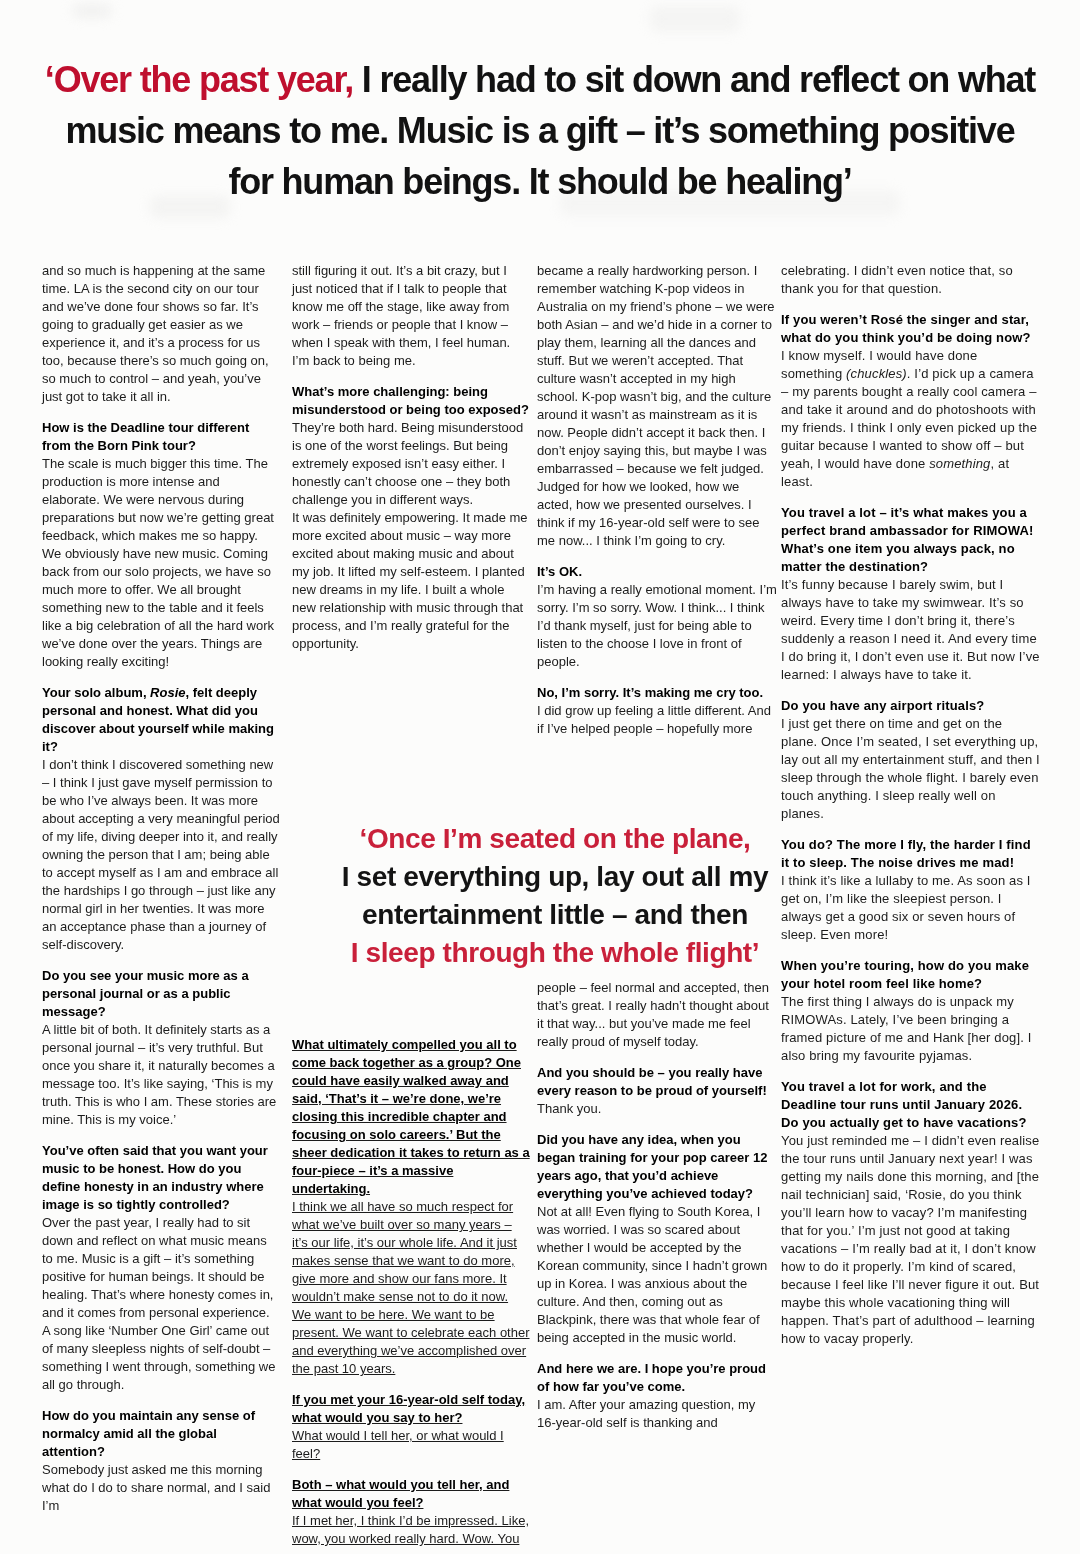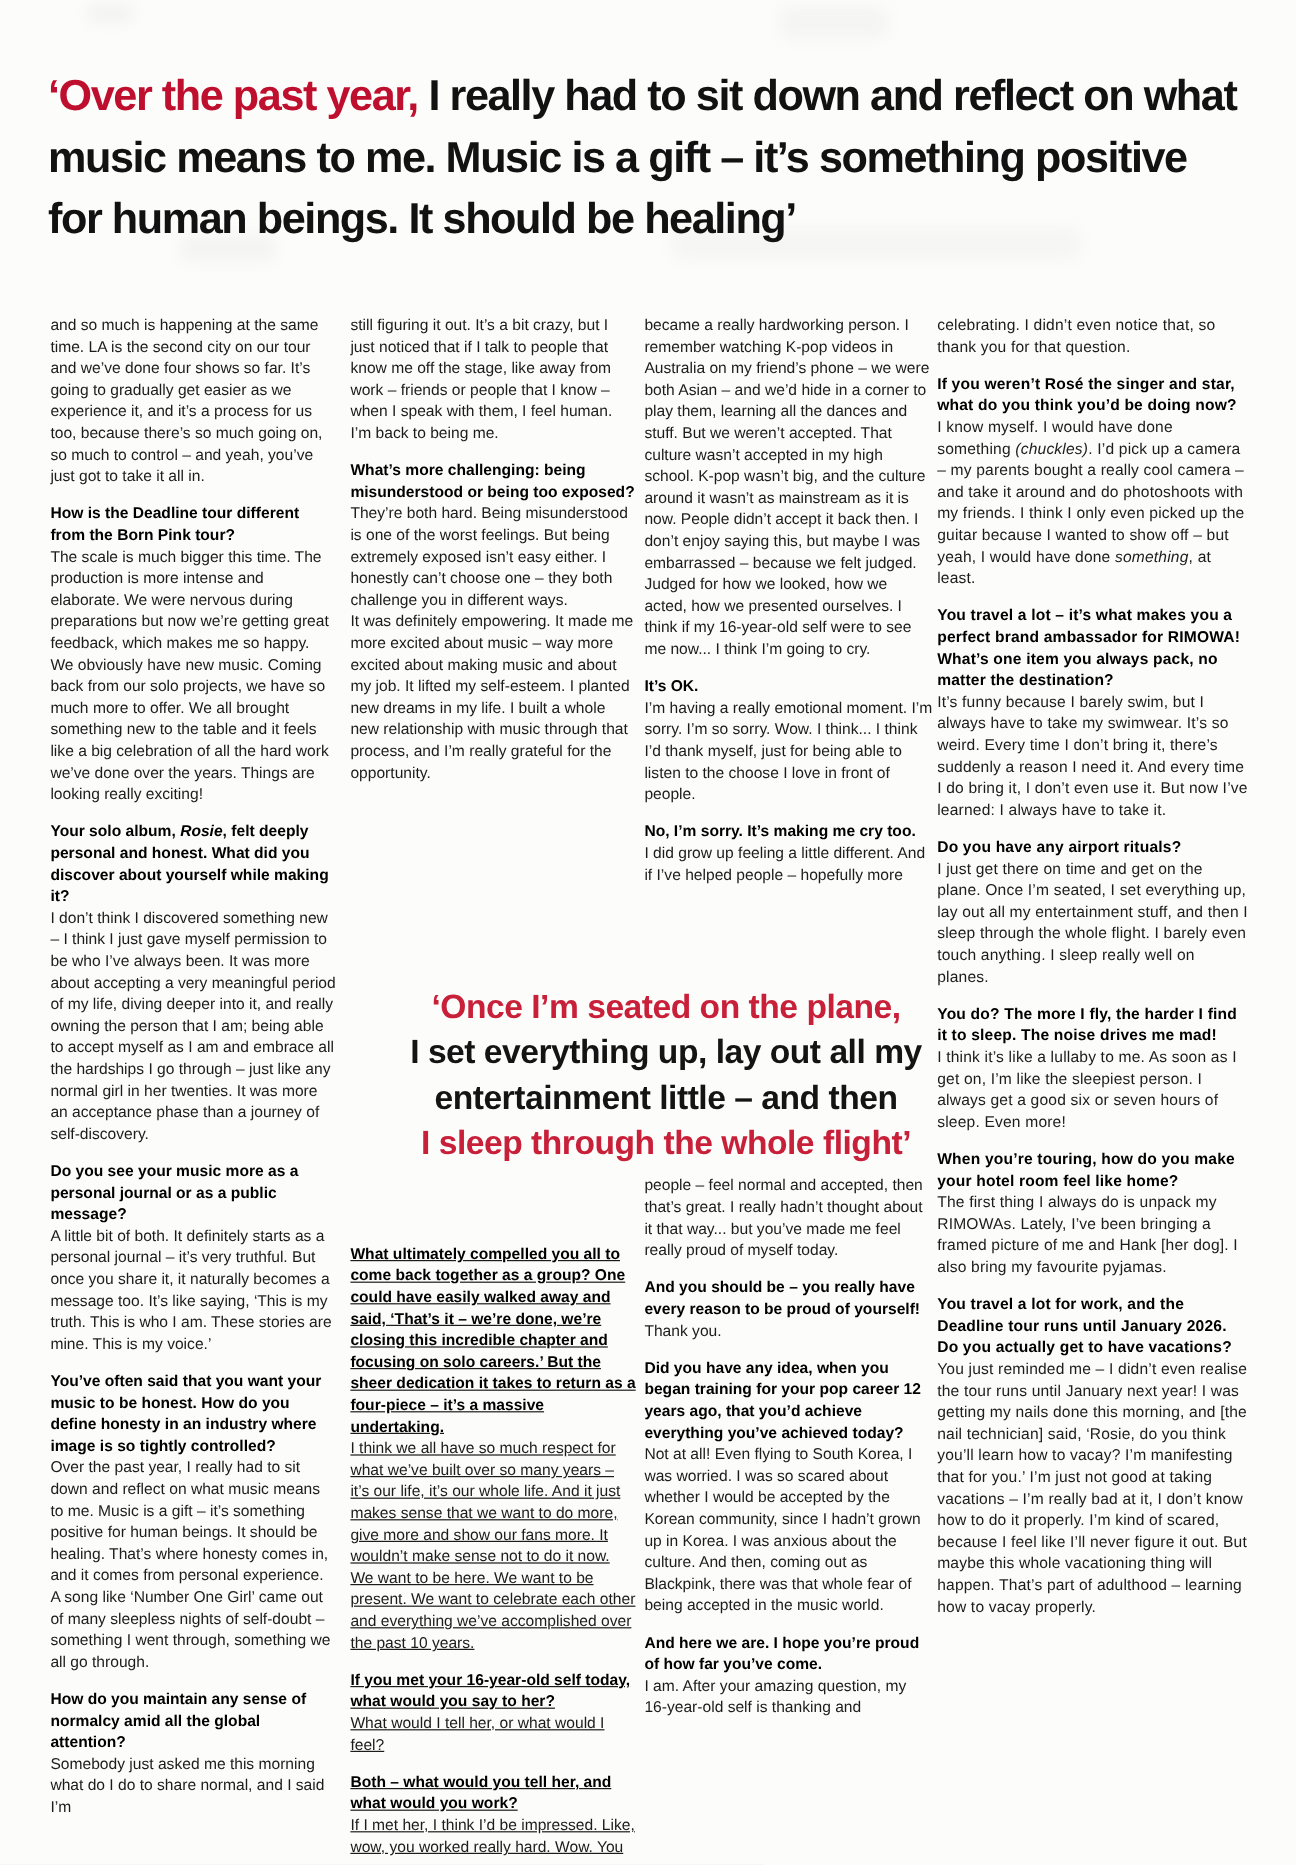--- a/index.html
+++ b/index.html
@@ -9,20 +9,21 @@
     height: 1554px;
     margin: 0 auto;
     background: #fcfcfb;
     font-family: "Liberation Sans", sans-serif;
     overflow: hidden;
     color: #1c1c1c;
   }
   .headline {
     position: absolute;
     left: 40px; top: 30px; width: 1000px;
+    text-align: center;
     font-weight: bold;
     font-size: 36px;
     line-height: 51px;
     letter-spacing: -1.2px;
     color: #121212;
   }
   .headline .lead { color: var(--headline-red, #bf0f2e); }
   .col {
     position: absolute;
     font-size: 13px;
@@ -92,21 +93,21 @@
       <p class="block block-a">still figuring it out. It’s a bit crazy, but I just noticed that if I talk to people that know me off the stage, like away from work – friends or people that I know – when I speak with them, I feel human. I’m back to being me.</p>
       <p class="block block-q">What’s more challenging: being misunderstood or being too exposed?</p>
       <p class="block block-a">They’re both hard. Being misunderstood is one of the worst feelings. But being extremely exposed isn’t easy either. I honestly can’t choose one – they both challenge you in different ways.</p>
       <p class="block block-a">It was definitely empowering. It made me more excited about music – way more excited about making music and about my job. It lifted my self-esteem. I planted new dreams in my life. I built a whole new relationship with music through that process, and I’m really grateful for the opportunity.</p>
     </div>
   <div id="col2-bottom" class="col">
       <p class="block block-q">What ultimately compelled you all to come back together as a group? One could have easily walked away and said, ‘That’s it – we’re done, we’re closing this incredible chapter and focusing on solo careers.’ But the sheer dedication it takes to return as a four-piece – it’s a massive undertaking.</p>
       <p class="block block-a">I think we all have so much respect for what we’ve built over so many years – it’s our life, it’s our whole life. And it just makes sense that we want to do more, give more and show our fans more. It wouldn’t make sense not to do it now. We want to be here. We want to be present. We want to celebrate each other and everything we’ve accomplished over the past 10 years.</p>
       <p class="block block-q">If you met your 16-year-old self today, what would you say to her?</p>
       <p class="block block-a">What would I tell her, or what would I feel?</p>
-      <p class="block block-q">Both – what would you tell her, and what would you work?</p>
+      <p class="block block-q">Both – what would you tell her, and what would you feel?</p>
       <p class="block block-a">If I met her, I think I’d be impressed. Like, wow, you worked really hard. Wow. You</p>
     </div>
 
   <div id="col3-top" class="col">
       <p class="block block-a">became a really hardworking person. I remember watching K-pop videos in Australia on my friend’s phone – we were both Asian – and we’d hide in a corner to play them, learning all the dances and stuff. But we weren’t accepted. That culture wasn’t accepted in my high school. K-pop wasn’t big, and the culture around it wasn’t as mainstream as it is now. People didn’t accept it back then. I don’t enjoy saying this, but maybe I was embarrassed – because we felt judged. Judged for how we looked, how we acted, how we presented ourselves. I think if my 16-year-old self were to see me now... I think I’m going to cry.</p>
       <p class="block block-q">It’s OK.</p>
       <p class="block block-a">I’m having a really emotional moment. I’m sorry. I’m so sorry. Wow. I think... I think I’d thank myself, just for being able to listen to the choose I love in front of people.</p>
       <p class="block block-q">No, I’m sorry. It’s making me cry too.</p>
       <p class="block block-a">I did grow up feeling a little different. And if I’ve helped people – hopefully more</p>
     </div>

